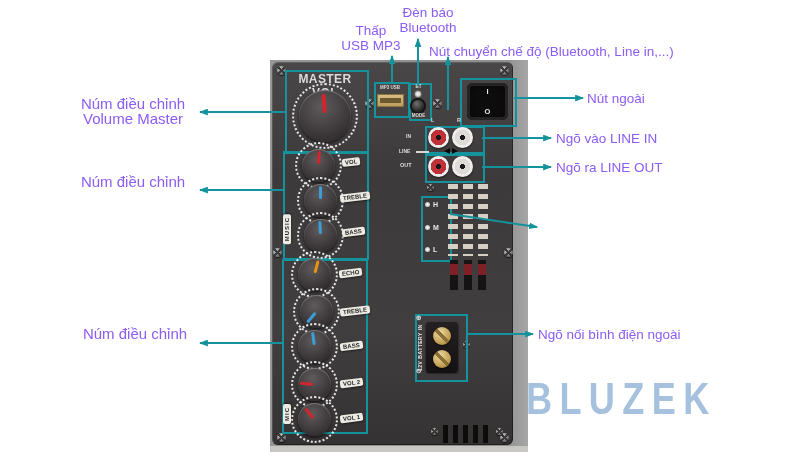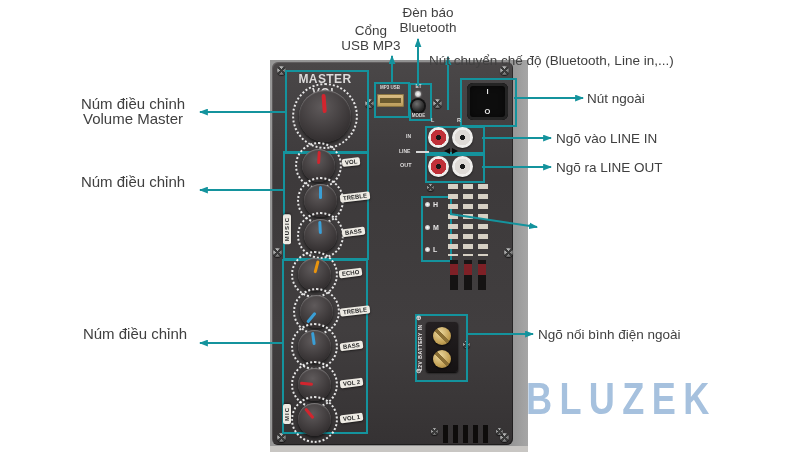--- a/index.html
+++ b/index.html
@@ -11,21 +11,21 @@
   .photo-floor{position:absolute;left:270px;top:446px;width:258px;height:6px;background:#c8c6c3;}
   .panel-bg{position:absolute;left:272px;top:62px;width:241px;height:383px;border-radius:6px;
             background:linear-gradient(180deg,#4a4748,#3d3a3b 30%,#413e3f 70%,#353233);
             box-shadow:inset 1px 1px 0 rgba(255,255,255,.12), inset -1px -1px 0 rgba(0,0,0,.4);}
   
   .box{position:absolute;border:2px solid var(--accent,#14939d);}
   .arrows{position:absolute;left:0;top:0;width:800px;height:467px;pointer-events:none;}
   .arrows line{stroke:var(--accent,#14939d);stroke-width:2;}
   #ah path{fill:var(--accent,#14939d);}
   
-  .lbl{position:absolute;font-size:15px;line-height:15px;color:#404040;}
+  .lbl{position:absolute;font-size:15px;line-height:15px;color:#8b5cf6;}
   .lbl.center{text-align:center;}
   .lbl span{display:block;}
   .lbl.small{font-size:13.5px;line-height:15px;}
   .lbl.nowrap{white-space:nowrap;}
   
   .ptext{position:absolute;color:#dcdada;font-weight:bold;}
   
   .knob{position:absolute;width:var(--size);height:var(--size);}
   .knob .dots{position:absolute;inset:-7px;border-radius:50%;border:2px dotted rgba(250,250,250,.9);}
   .knob .body{position:absolute;inset:0;border-radius:50%;
@@ -280,28 +280,28 @@
     <span>Núm điều chỉnh</span>
       <span>Volume Master</span>
   </div>
   <div class="lbl center" style="left:58px;top:174px;width:150px;">
     <span>Núm điều chỉnh</span>
   </div>
   <div class="lbl center" style="left:60px;top:326px;width:150px;">
     <span>Núm điều chỉnh</span>
   </div>
   <div class="lbl center small" style="left:325px;top:23px;width:92px;">
-    <span>Cổng</span>
+    <span>Thấp</span>
       <span>USB MP3</span>
   </div>
   <div class="lbl center small" style="left:381px;top:5px;width:94px;">
     <span>Đèn báo</span>
       <span>Bluetooth</span>
   </div>
-  <div class="lbl small nowrap" style="left:429px;top:53px;">
+  <div class="lbl small nowrap" style="left:429px;top:44px;">
     <span>Nút chuyển chế độ (Bluetooth, Line in,...)</span>
   </div>
   <div class="lbl small nowrap" style="left:587px;top:91px;">
     <span>Nút ngoài</span>
   </div>
   <div class="lbl small nowrap" style="left:556px;top:160px;">
     <span>Ngõ ra LINE OUT</span>
   </div>
   <div class="lbl small nowrap" style="left:556px;top:131px;">
     <span>Ngõ vào LINE IN</span>

